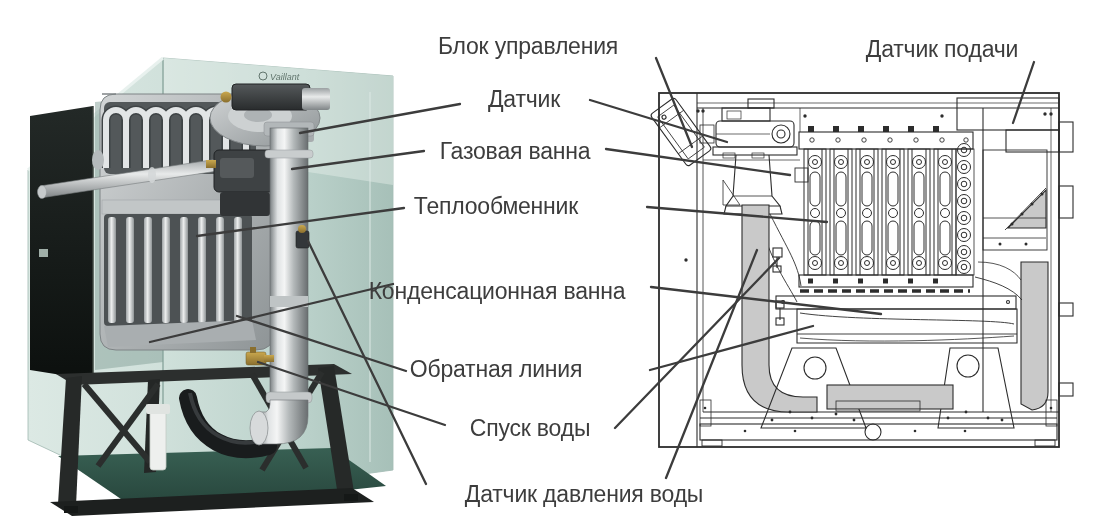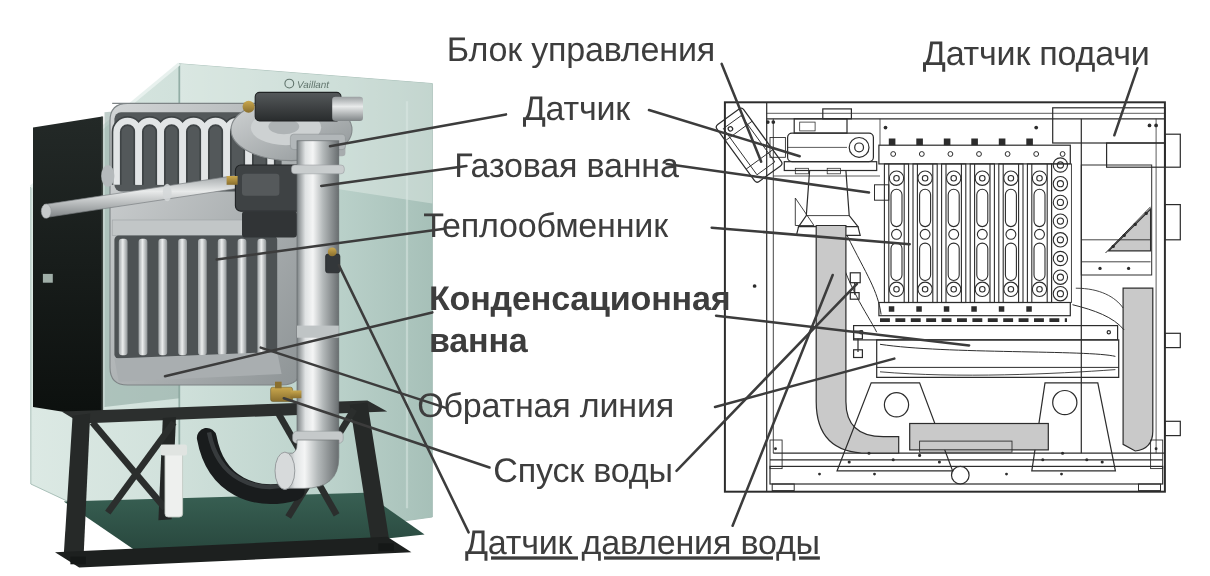--- a/index.html
+++ b/index.html
@@ -13,22 +13,22 @@
   #stage{
     position:relative;width:1100px;height:524px;background:var(--bg);
     overflow:hidden;font-family:"Liberation Sans",sans-serif;
   }
   #art,#leader-lines{position:absolute;left:0;top:0;}
   #leader-lines line{
     stroke:var(--leader-line);stroke-width:2.3;stroke-linecap:round;
   }
   .label{
     position:absolute;transform:translate(-50%,-50%);
-    font-size:31px;line-height:1.24;color:var(--label-text);
-    white-space:nowrap;text-align:left;letter-spacing:-0.2px;
+    font-size:23px;line-height:1.24;color:var(--label-text);
+    white-space:nowrap;text-align:center;letter-spacing:-0.2px;
   }
   .label.wrap{white-space:normal;}
 </style>
 </head>
 <body>
 
 <div id="stage">
 
   <svg id="art" width="1100" height="524" viewBox="0 0 1100 524">
     <defs>
@@ -431,19 +431,19 @@
       <line x1="426" y1="484" x2="308" y2="241"></line>
       <line x1="666" y1="478" x2="757" y2="250"></line>
       <line x1="1034" y1="62" x2="1013" y2="123"></line>
     </svg>
 
   <div id="labels">
       <div class="label" style="left: 528px; top: 46px;">Блок управления</div>
       <div class="label" style="left: 524px; top: 99px;">Датчик</div>
       <div class="label" style="left: 515px; top: 151px;">Газовая ванна</div>
       <div class="label" style="left: 496px; top: 206px;">Теплообменник</div>
-      <div class="label wrap" style="left: 530px; top: 291px; width: 280px; font-weight: bold;">Конденсационная ванна</div>
+      <div class="label wrap" style="left: 497px; top: 291px; width: 280px;">Конденсационная ванна</div>
       <div class="label" style="left: 496px; top: 369px;">Обратная линия</div>
       <div class="label" style="left: 530px; top: 428px;">Спуск воды</div>
-      <div class="label" style="left: 584px; top: 494px; text-decoration: underline;">Датчик давления воды</div>
+      <div class="label" style="left: 584px; top: 494px;">Датчик давления воды</div>
       <div class="label" style="left: 942px; top: 49px;">Датчик подачи</div>
     </div>
 </div>
 
 </body></html>

